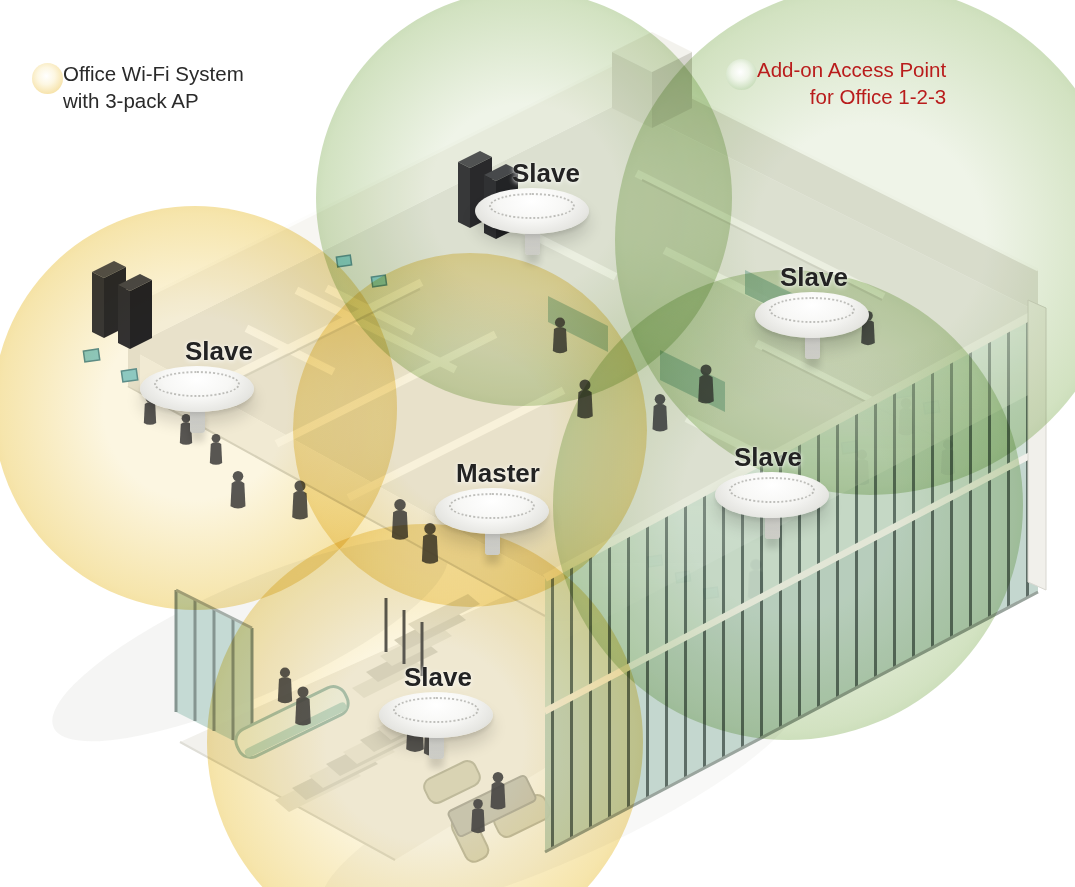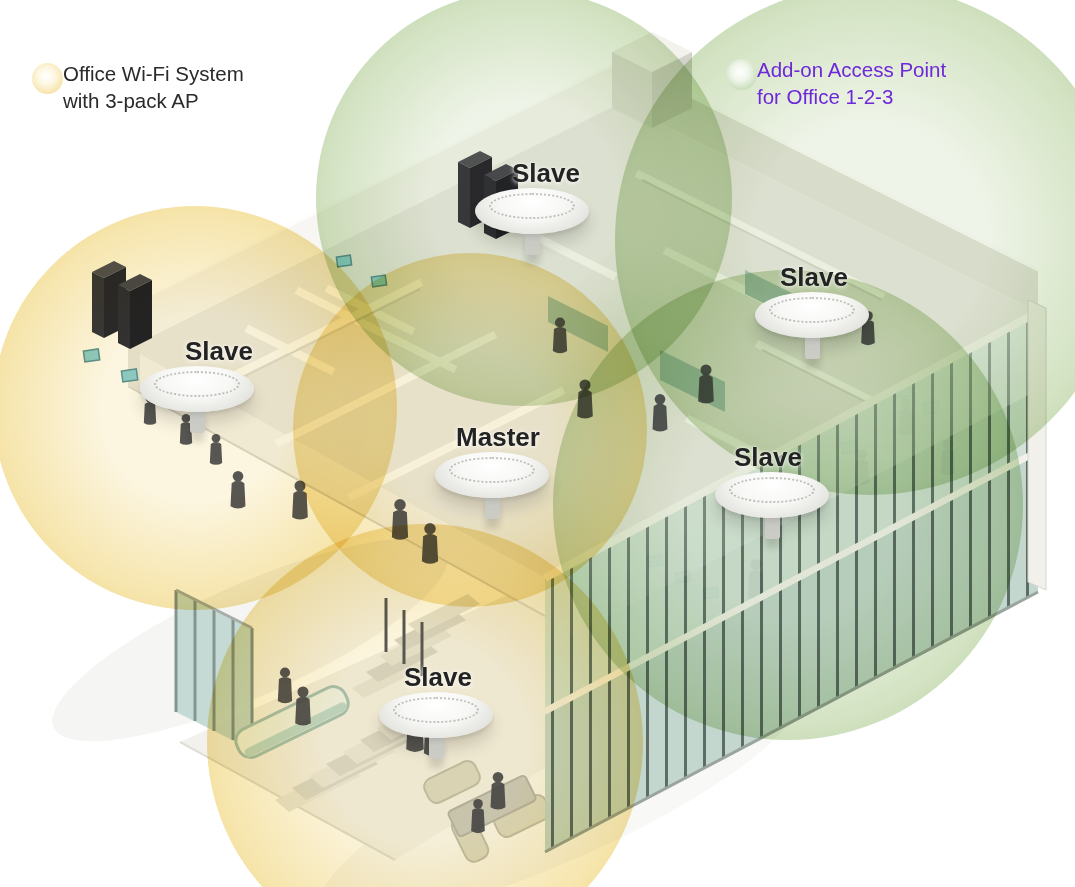--- a/index.html
+++ b/index.html
@@ -242,21 +242,21 @@
       <div class="ap" style="left: 197px; top: 392px;">
         <div class="ap-label" style="transform: translateX(22px); color: rgb(35, 35, 35);">Slave</div>
         <div class="ap-disc"></div>
         <div class="ap-stem"></div>
       </div>
       <div class="ap" style="left: 812px; top: 318px;">
         <div class="ap-label" style="transform: translateX(2px); color: rgb(35, 35, 35);">Slave</div>
         <div class="ap-disc"></div>
         <div class="ap-stem"></div>
       </div>
-      <div class="ap" style="left: 492px; top: 478px;">
+      <div class="ap" style="left: 492px; top: 514px;">
         <div class="ap-label" style="transform: translateX(6px); color: rgb(35, 35, 35);">Master</div>
         <div class="ap-disc"></div>
         <div class="ap-stem"></div>
       </div>
       <div class="ap" style="left: 772px; top: 498px;">
         <div class="ap-label" style="transform: translateX(-4px); color: rgb(35, 35, 35);">Slave</div>
         <div class="ap-disc"></div>
         <div class="ap-stem"></div>
       </div>
       <div class="ap" style="left: 436px; top: 718px;">
@@ -266,16 +266,16 @@
       </div>
     </div>
 
   <div class="legend legend-left">
     <span class="legend-dot" id="dot-yellow" style="background: radial-gradient(circle at 46% 42%, rgb(255, 255, 255) 0%, rgb(253, 247, 226) 35%, rgb(242, 213, 132) 100%);"></span>
     <span class="legend-text" style="color: rgb(42, 42, 42);">Office Wi-Fi System
 with 3-pack AP</span>
   </div>
   <div class="legend legend-right">
     <span class="legend-dot" id="dot-green" style="background: radial-gradient(circle at 46% 42%, rgb(255, 255, 255) 0%, rgb(240, 246, 234) 35%, rgb(175, 205, 156) 100%);"></span>
-    <span class="legend-text" style="color: #6d28d9;">Add-on Access Point
+    <span class="legend-text" style="color: #b91c1c; text-align: right;">Add-on Access Point
 for Office 1-2-3</span>
   </div>
 </div>
 
 </body></html>

